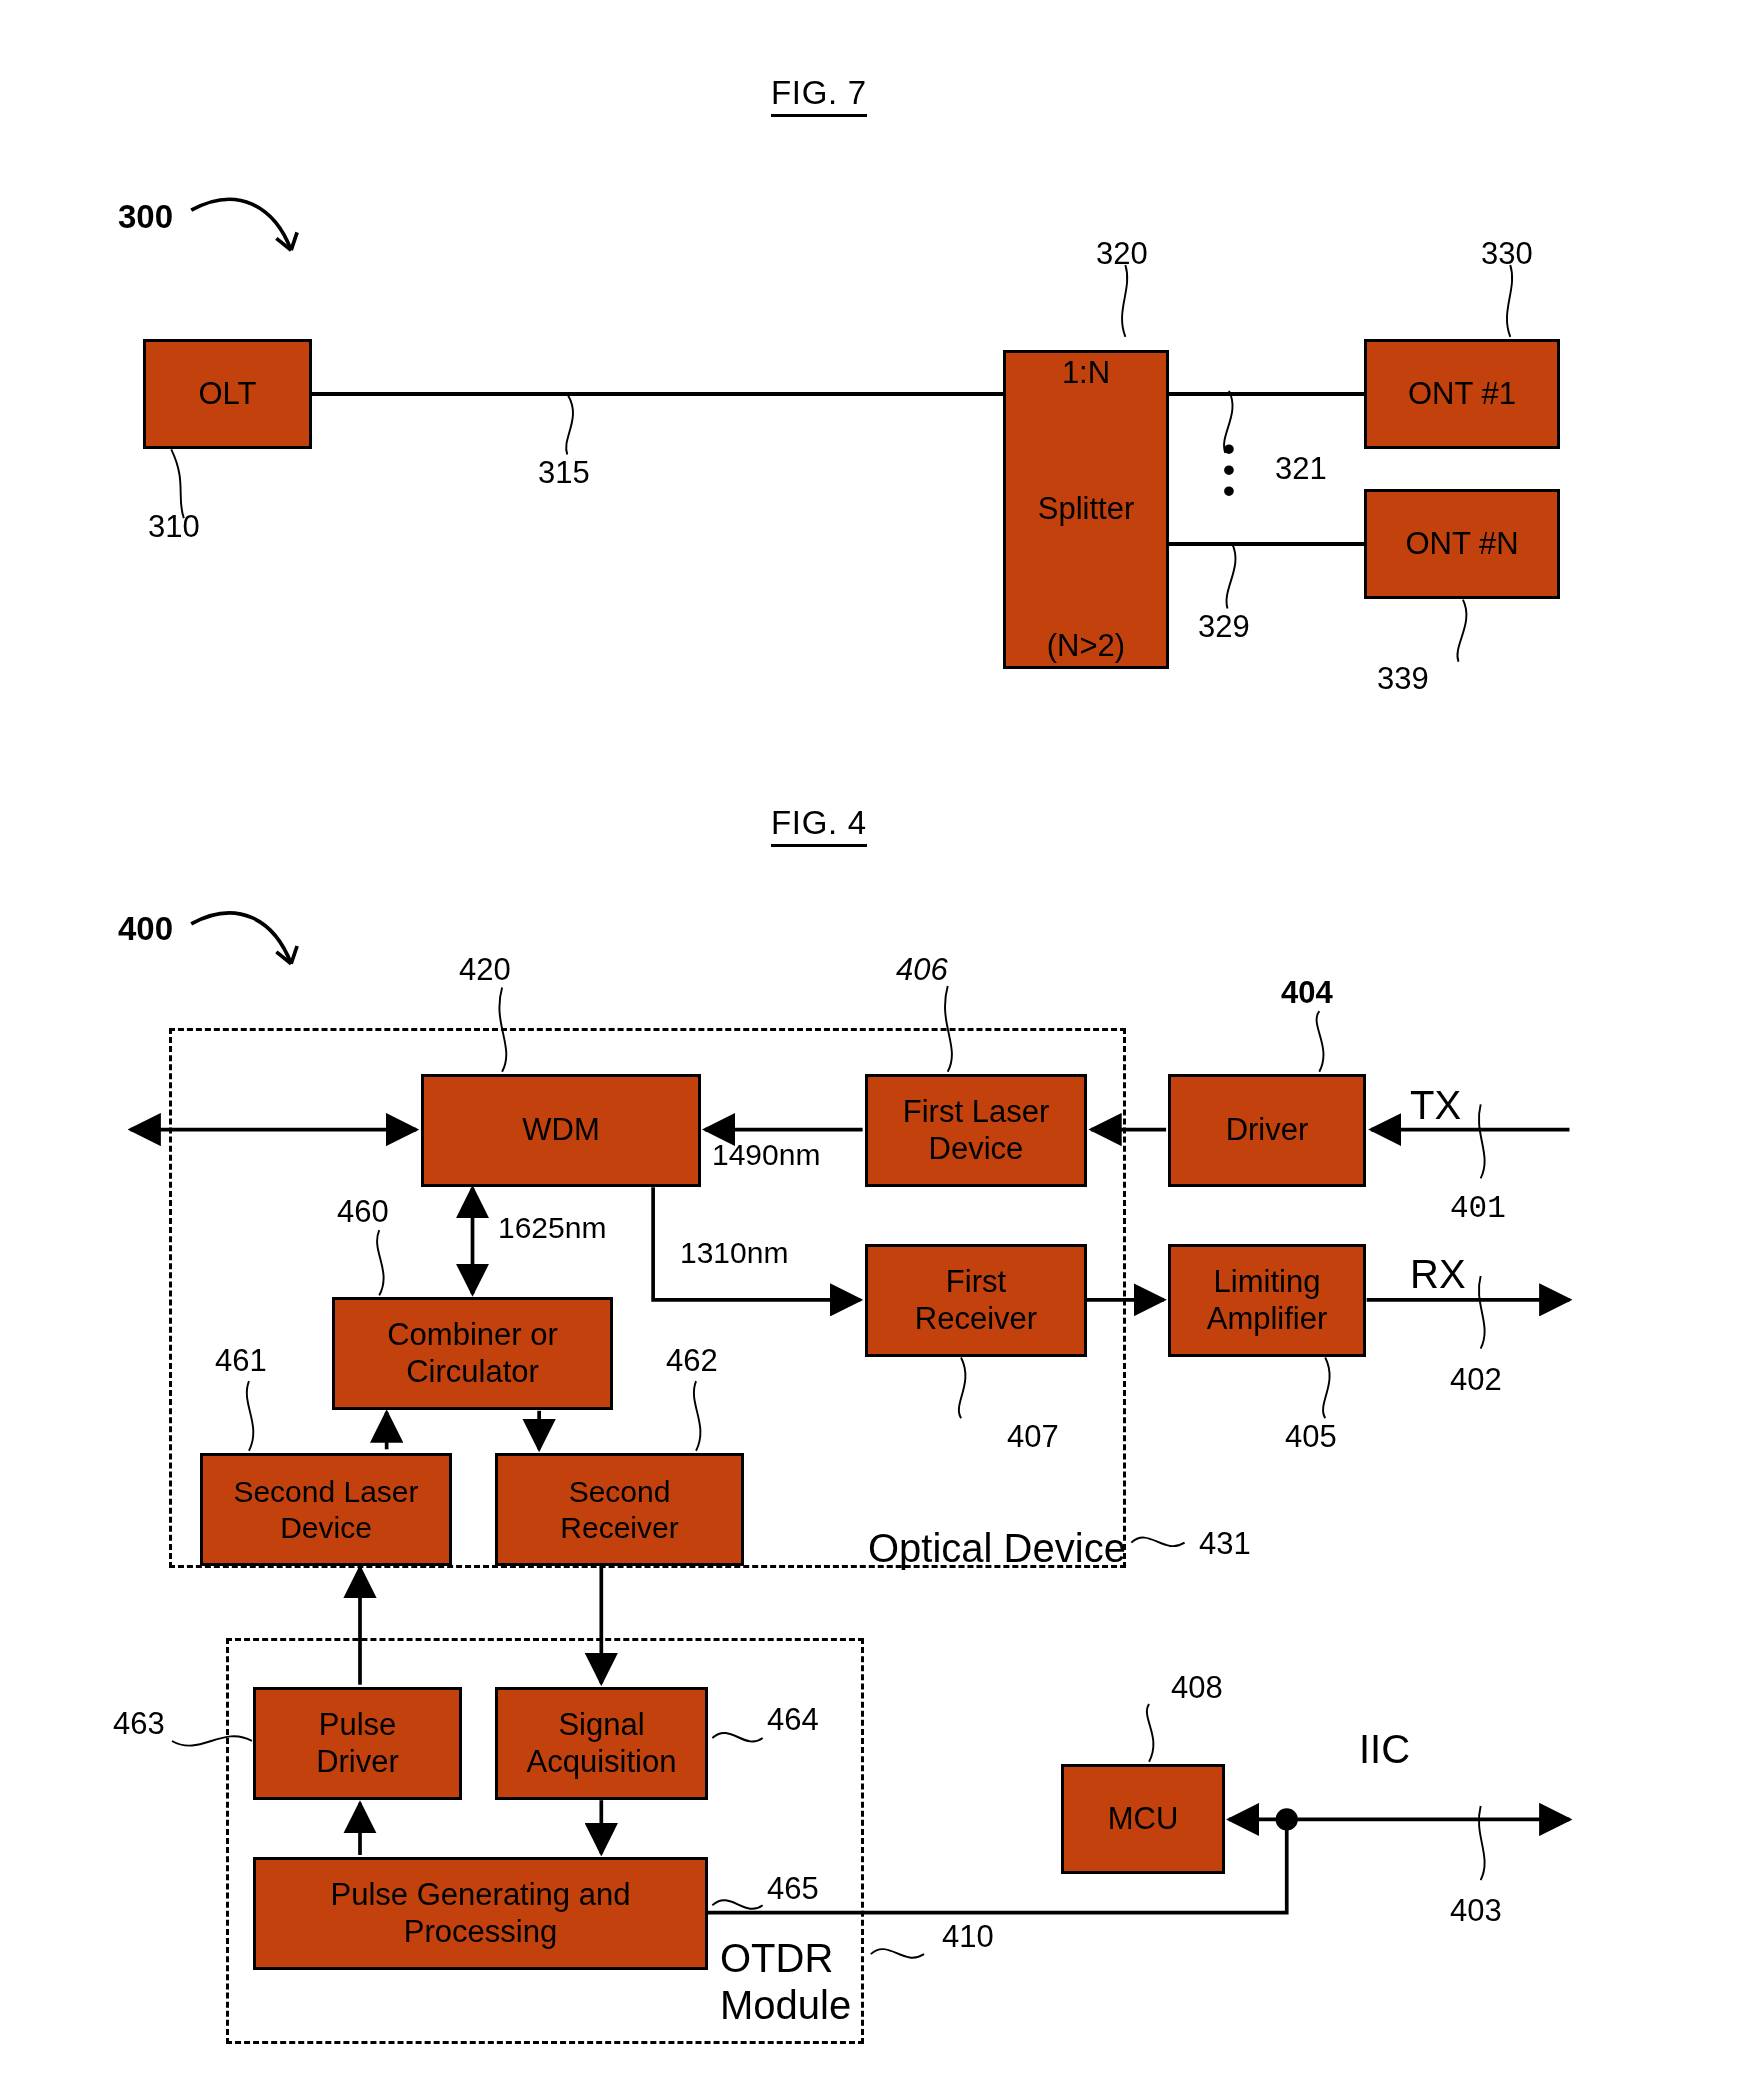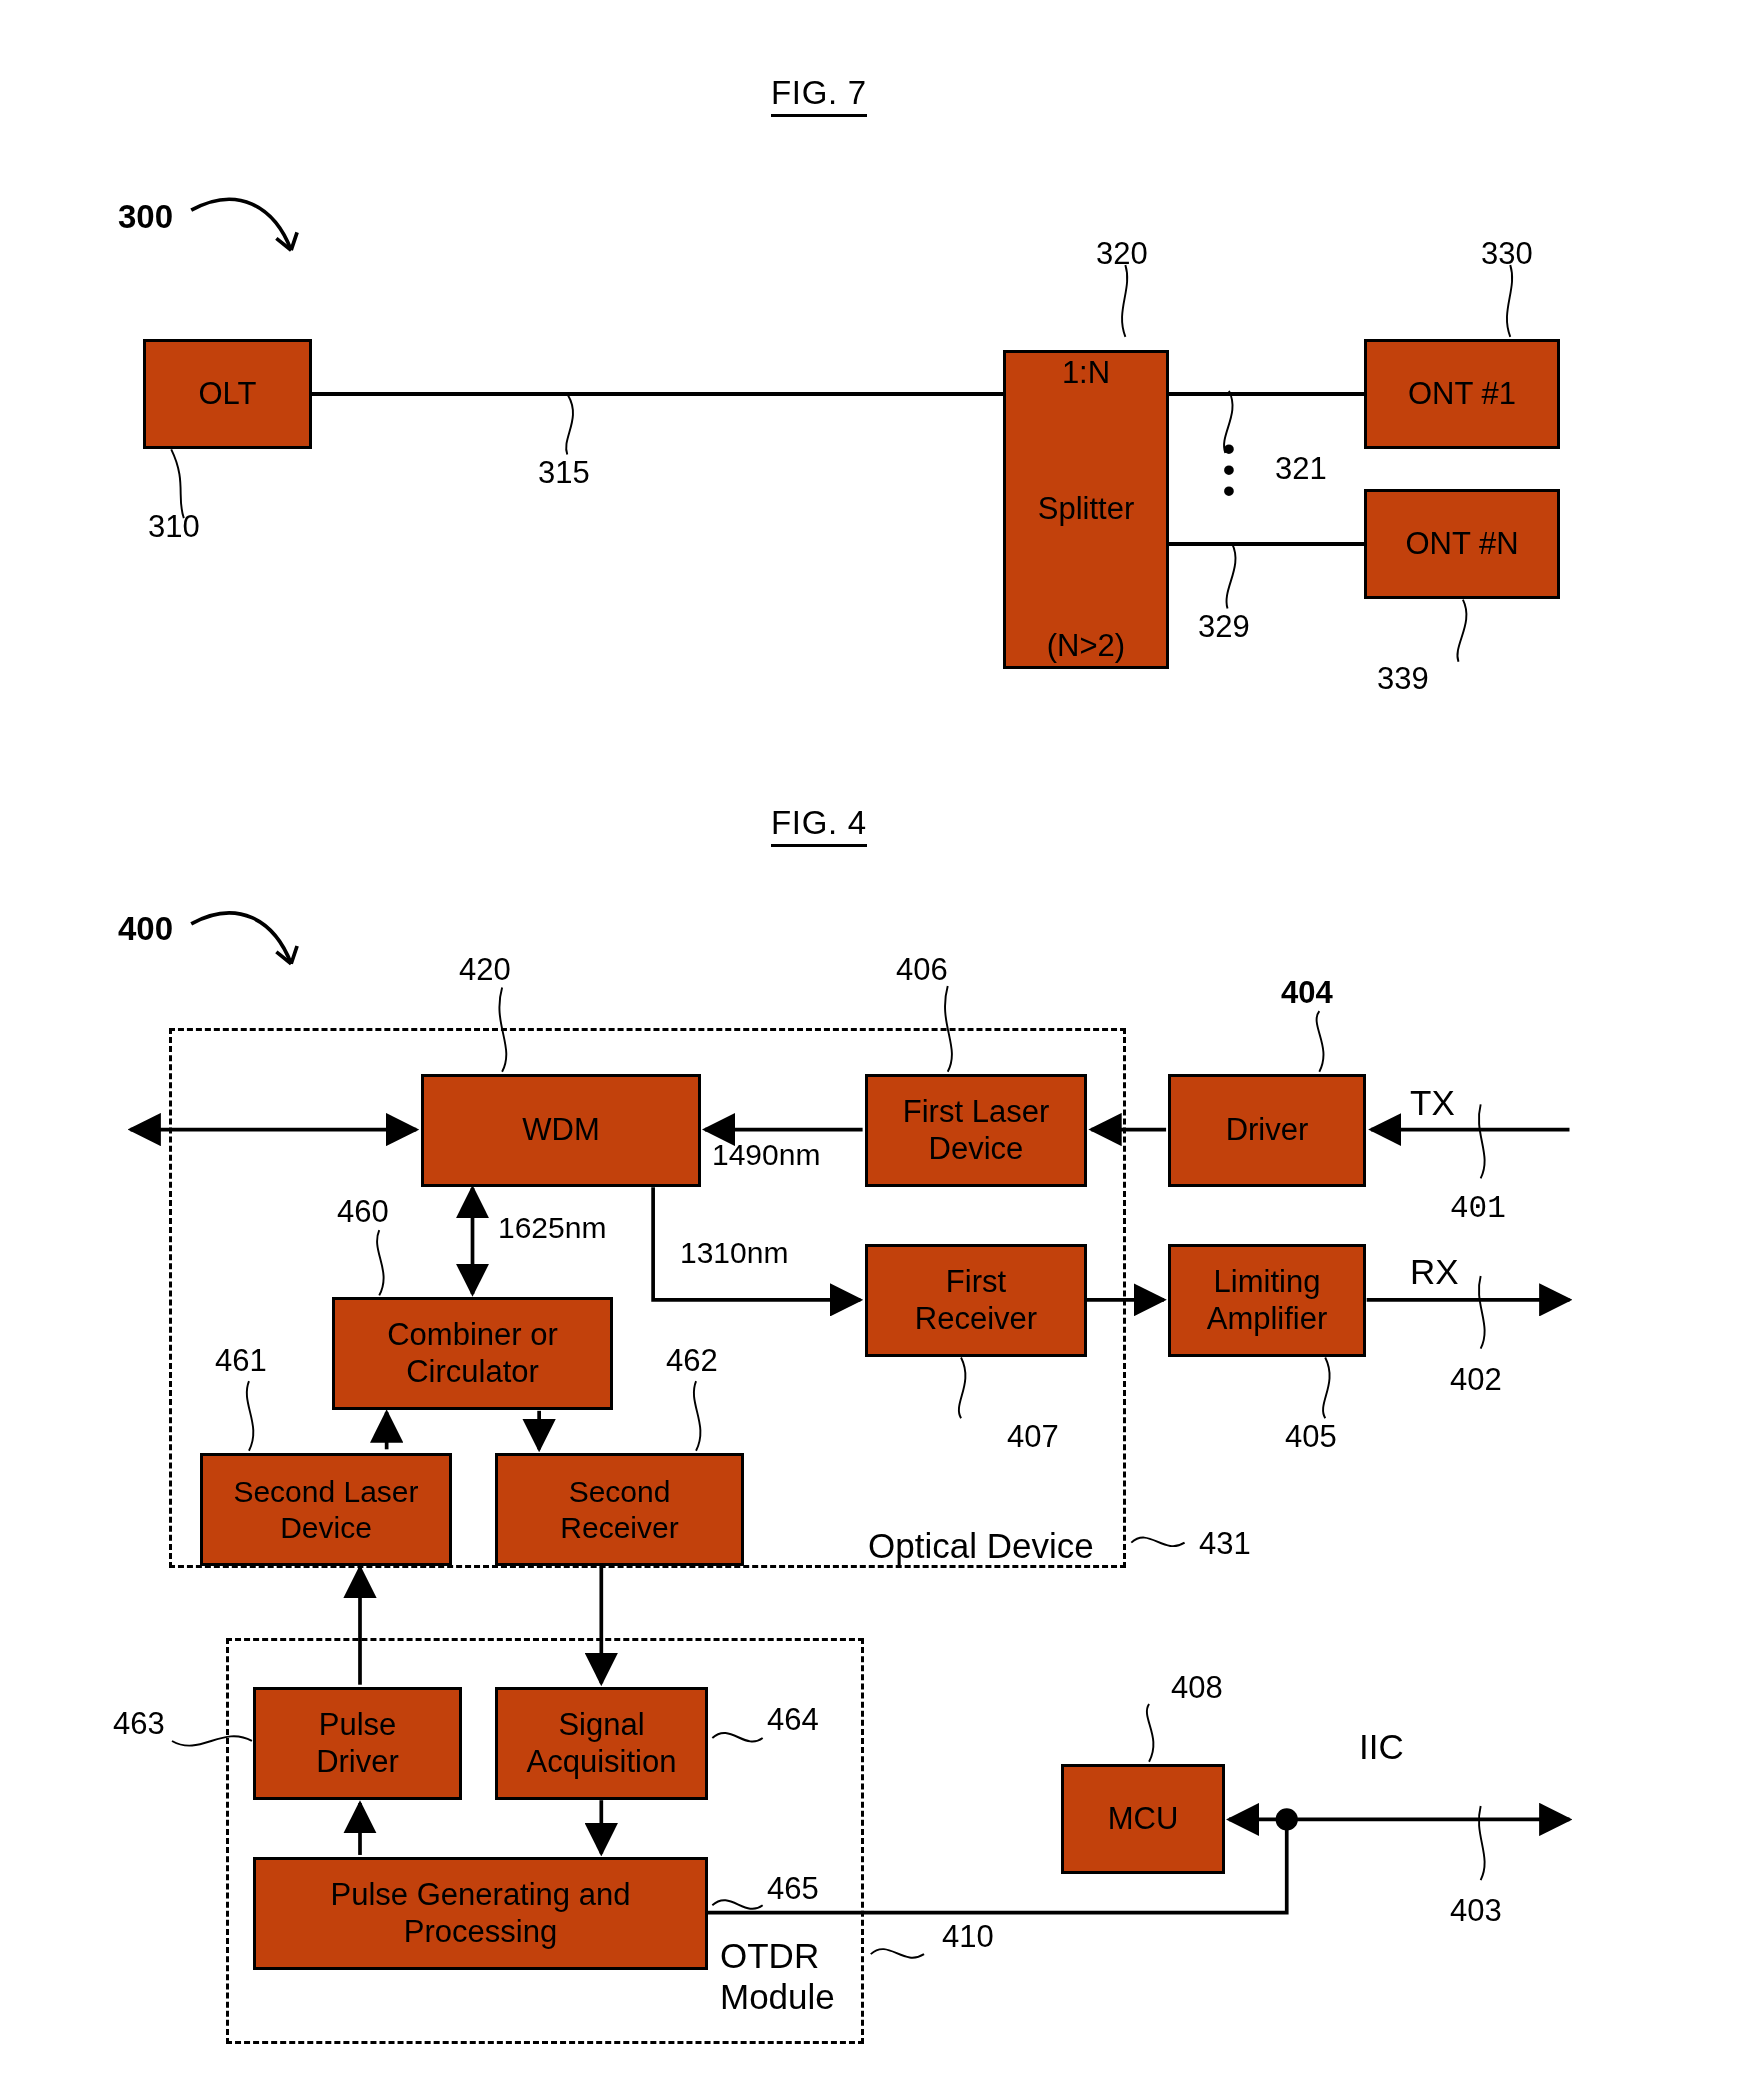--- a/index.html
+++ b/index.html
@@ -6,21 +6,21 @@
   body{width:1740px;height:2097px;position:relative;font-family:"Liberation Sans",sans-serif;color:#000;}
   .stage{position:absolute;left:0;top:0;width:1740px;height:2097px;}
   .fig-title{position:absolute;font-size:33px;font-weight:400;letter-spacing:0.7px;border-bottom:3.7px solid #000;padding-bottom:3px;line-height:1.05;white-space:nowrap;}
   .ref{position:absolute;font-size:31px;font-weight:400;white-space:nowrap;line-height:1;}
   .refbold{position:absolute;font-size:33px;font-weight:bold;white-space:nowrap;line-height:1;}
   .box{position:absolute;border:3.7px solid #000;background:#c2410c;box-sizing:border-box;display:flex;align-items:center;justify-content:center;text-align:center;font-size:31px;line-height:1.18;padding:1.5px 3px;}
   .box.small{font-size:30px;}
   .dashbox{position:absolute;border:3.7px dashed #000;box-sizing:border-box;background:transparent;}
   .hline{position:absolute;background:#000;height:3.7px;}
   .lbl{position:absolute;font-size:30px;white-space:nowrap;line-height:1;}
-  .lbl.big{font-size:35px;}
+  .lbl.big{font-size:40px;}
   svg.ov{position:absolute;left:0;top:0;width:1740px;height:2097px;overflow:visible;pointer-events:none;}
   .dots{position:absolute;font-size:34px;font-weight:bold;line-height:0.62;letter-spacing:0;text-align:center;}
 </style>
 </head>
 <body>
 
 <div class="stage">
 
   <div class="fig-title" style="left:771px;top:76px;">FIG. 7</div>
 
@@ -65,21 +65,21 @@
     <span>OTDR</span><br>
     <span>Module</span>
   </div>
   <div class="ref" style="left:942px;top:1921px;">410</div>
 
   <div class="box" style="left:421px;top:1074px;width:280px;height:113px;">WDM</div>
   <div class="ref" style="left:459px;top:954px;">420</div>
 
   <div class="box" style="left:865px;top:1074px;width:222px;height:113px;white-space:pre-line;">First Laser
 Device</div>
-  <div class="ref" style="left:896px;top:954px;">406</div>
+  <div class="ref" style="left:896px;top:954px;font-style:italic;">406</div>
 
   <div class="box" style="left:1168px;top:1074px;width:198px;height:113px;">Driver</div>
   <div class="ref" style="left:1281px;top:977px;font-weight:bold;">404</div>
 
   <div class="box" style="left:865px;top:1244px;width:222px;height:113px;white-space:pre-line;">First
 Receiver</div>
   <div class="ref" style="left:1007px;top:1421px;">407</div>
 
   <div class="box" style="left:1168px;top:1244px;width:198px;height:113px;white-space:pre-line;">Limiting
 Amplifier</div>

